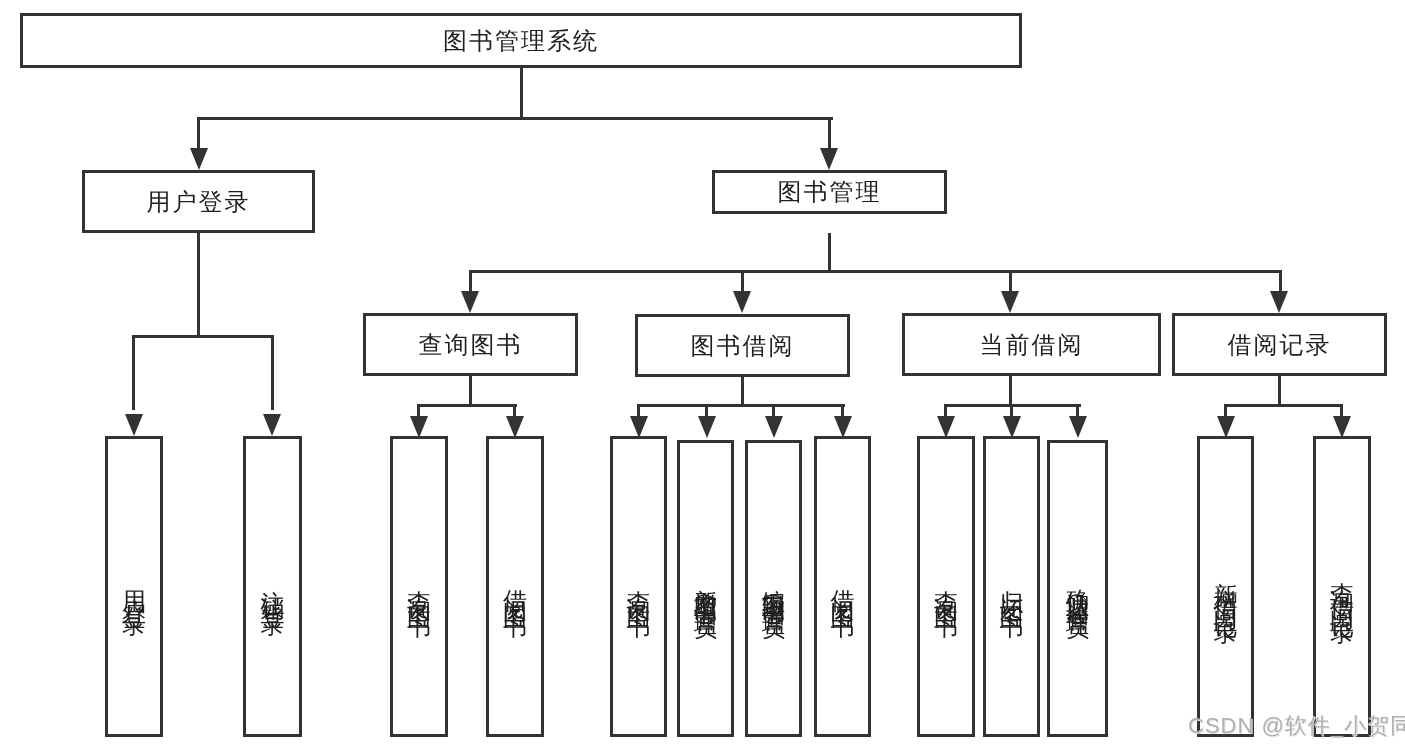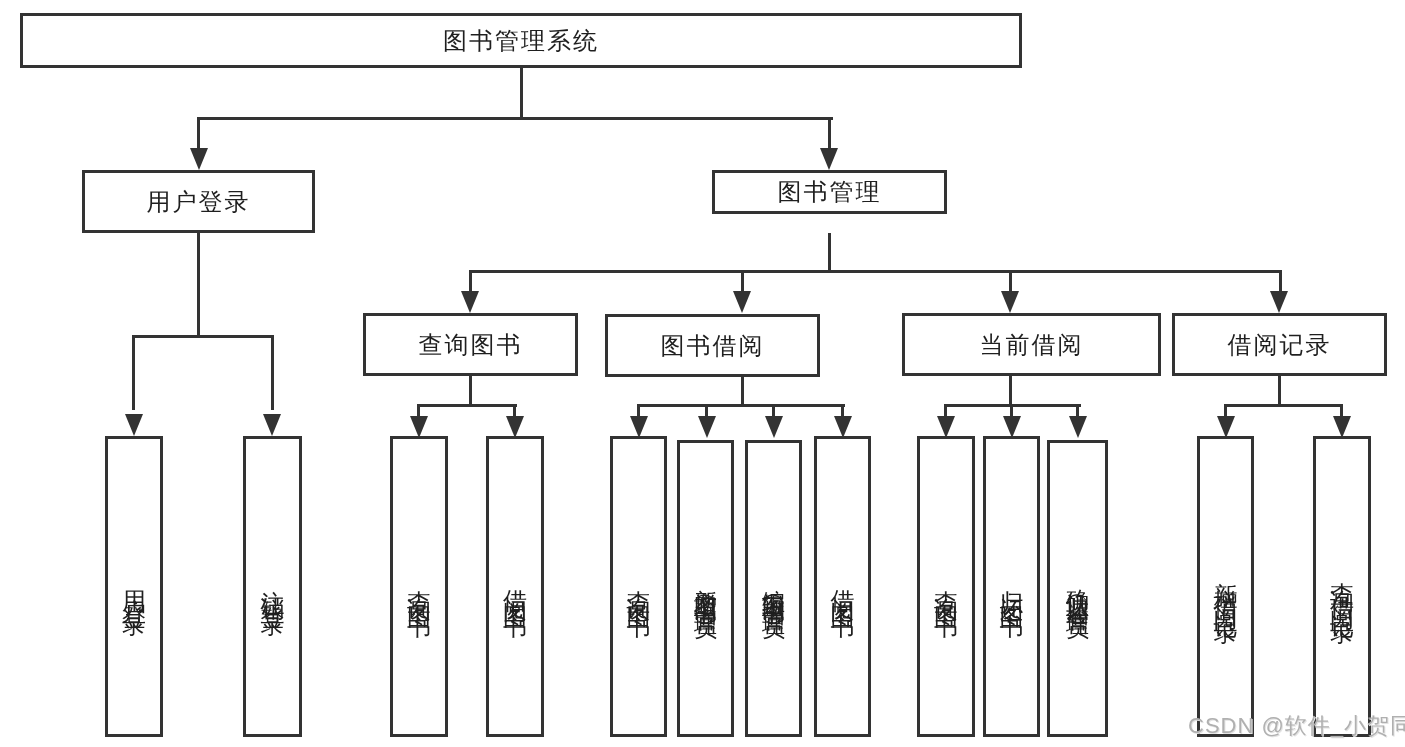--- a/index.html
+++ b/index.html
@@ -119,21 +119,21 @@
   <div class="node" style="left:82px;top:170px;width:233px;height:63px">
     <span>用户登录</span>
   </div>
   <div class="node" style="left:712px;top:170px;width:235px;height:44px">
     <span>图书管理</span>
   </div>
 
   <div class="node" style="left:363px;top:313px;width:215px;height:63px">
     <span>查询图书</span>
   </div>
-  <div class="node" style="left:605px;top:314px;width:215px;height:63px">
+  <div class="node" style="left:635px;top:314px;width:215px;height:63px">
     <span>图书借阅</span>
   </div>
   <div class="node" style="left:902px;top:313px;width:259px;height:63px">
     <span>当前借阅</span>
   </div>
   <div class="node" style="left:1172px;top:313px;width:215px;height:63px">
     <span>借阅记录</span>
   </div>
 
   <div class="leaf" style="left:105px;top:436px;width:58px;height:301px">

